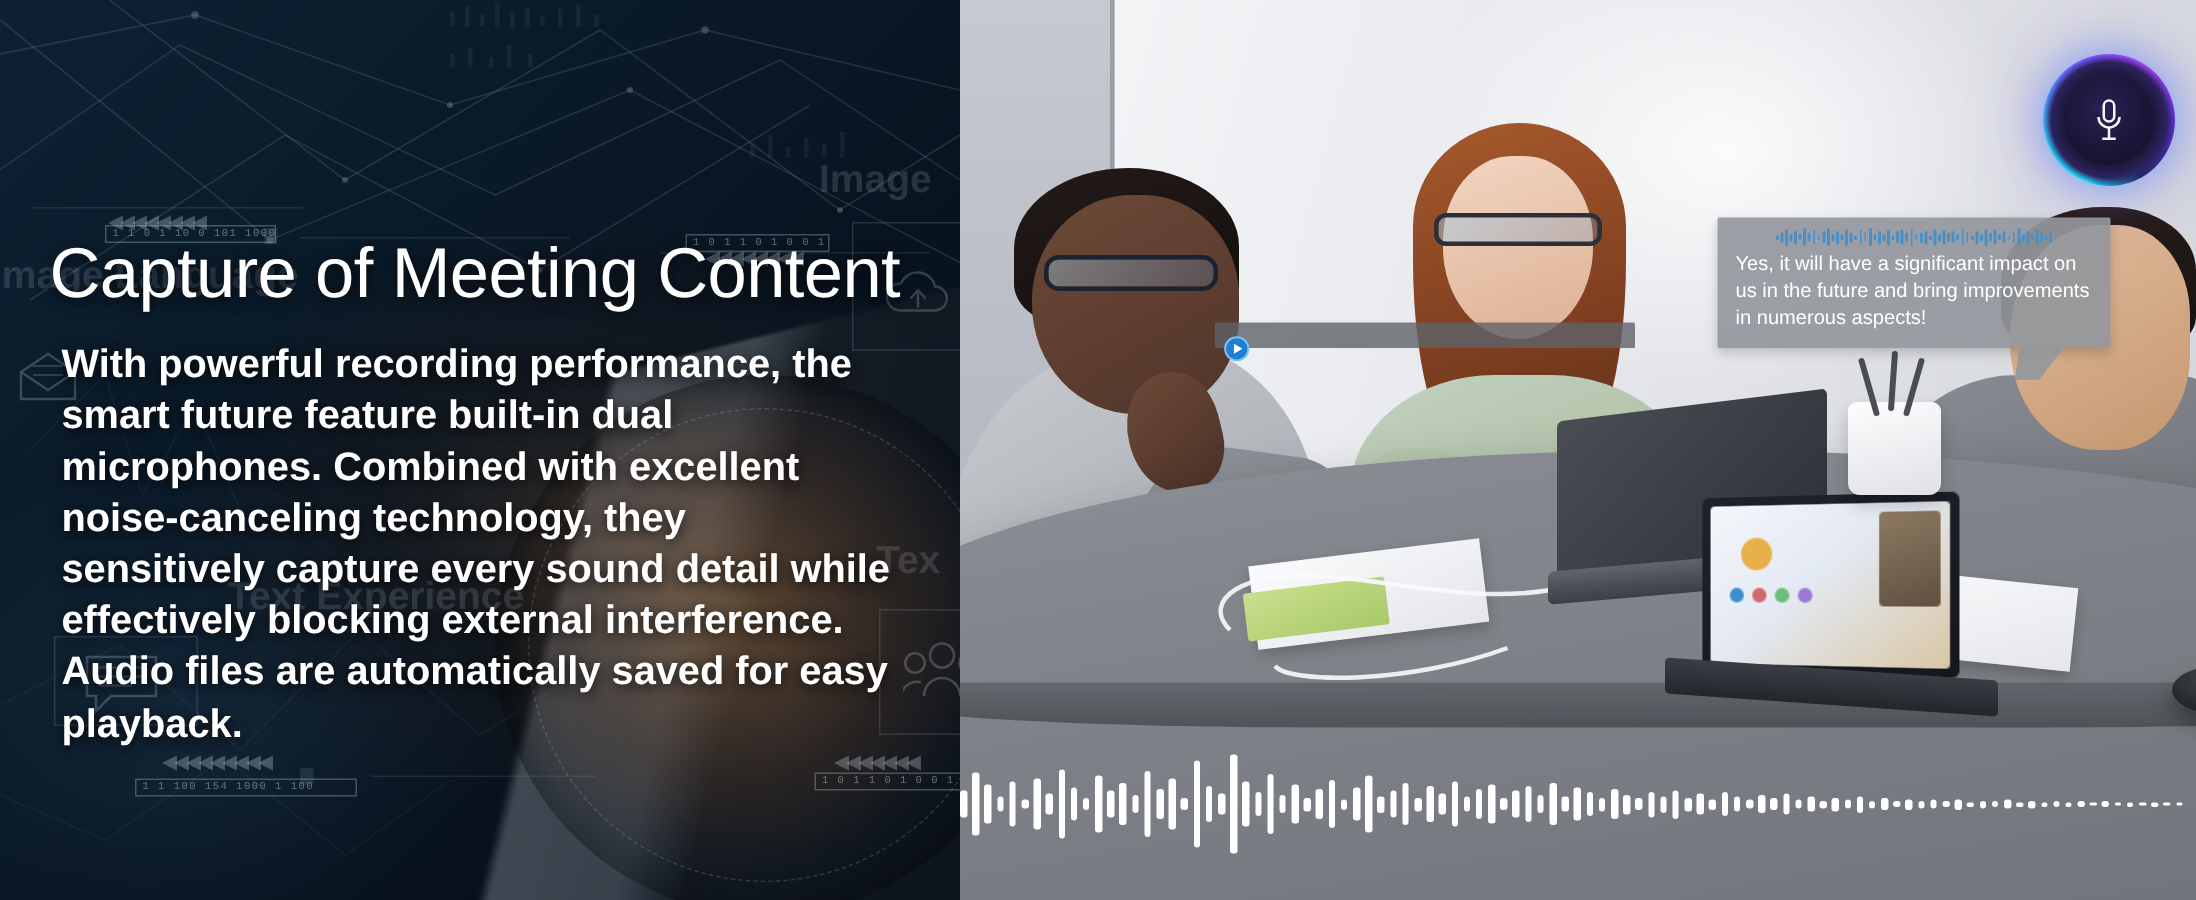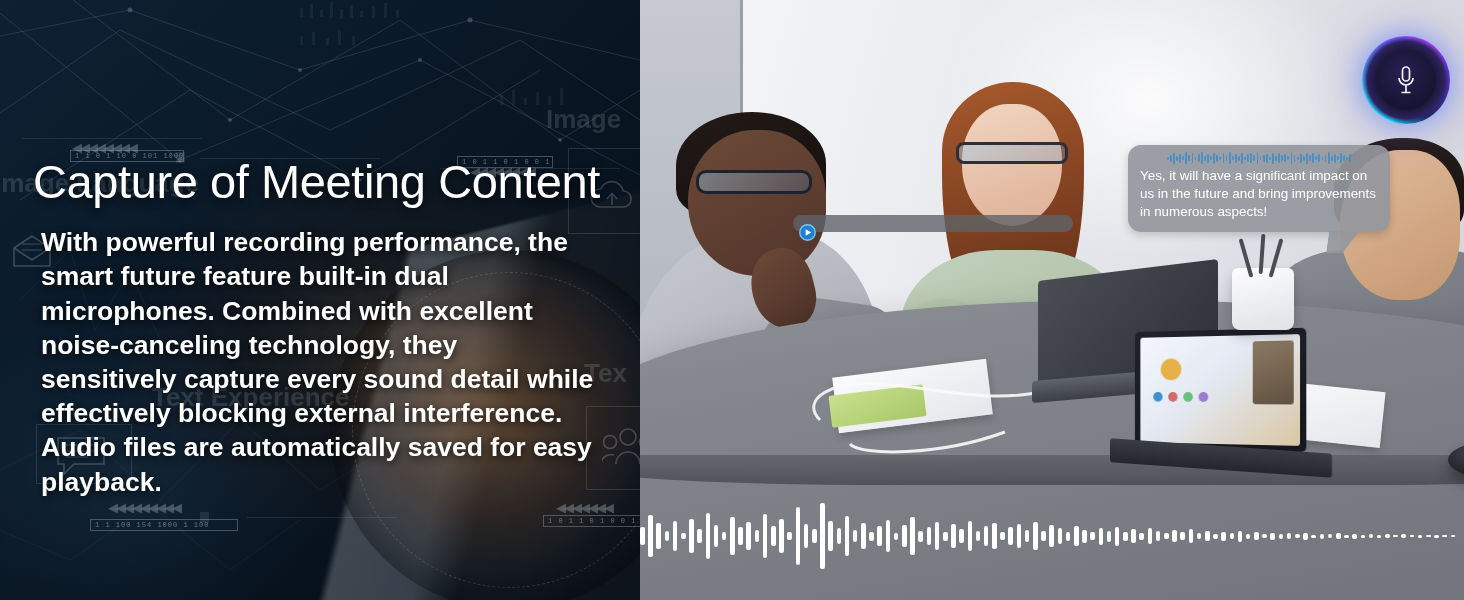--- a/index.html
+++ b/index.html
@@ -148,21 +148,21 @@
     background:
       radial-gradient(circle at 50% 50%, #241b47 0%, #1d1839 48%, #2c2360 62%, rgba(40,30,90,0) 70%),
       conic-gradient(from 200deg, #18e0ff 0deg, #31c8f5 50deg, #6a5bff 130deg, #a43ff0 190deg, #5b2ed0 250deg, #1b2a6a 310deg, #18e0ff 360deg);
     display:flex; align-items:center; justify-content:center;
     box-shadow:0 0 26px rgba(70,140,255,.55), 0 0 52px rgba(120,60,230,.35);
   }
   .mic-badge-inner{ width:60px; height:60px; border-radius:50%;
     background:radial-gradient(circle at 45% 38%, #2a2154 0%, #1a1638 55%, #120f28 100%);
     display:flex; align-items:center; justify-content:center; }
 
-  .bubble{ position:absolute; color:#fff; border-radius:13px; }
+  .bubble{ position:absolute; color:#fff; border-radius:1px;margin-left:17px; }
   .bubble-left{
     left:793px-640px; top:215px; width:280px; padding:8px 10px 9px 26px;
     background:rgba(95,99,105,.80); font-size:12.3px; line-height:1.33;
   }
   .bubble-left .play{ position:absolute; left:6px; top:9px; width:17px; height:17px; }
   .bubble-right{
     left:1128px-640px; top:145px; width:262px; padding:6px 12px 10px 12px;
     background:rgba(148,151,157,.92); font-size:13.4px; line-height:1.36;
     box-shadow:0 3px 8px rgba(0,0,0,.18);
   }

